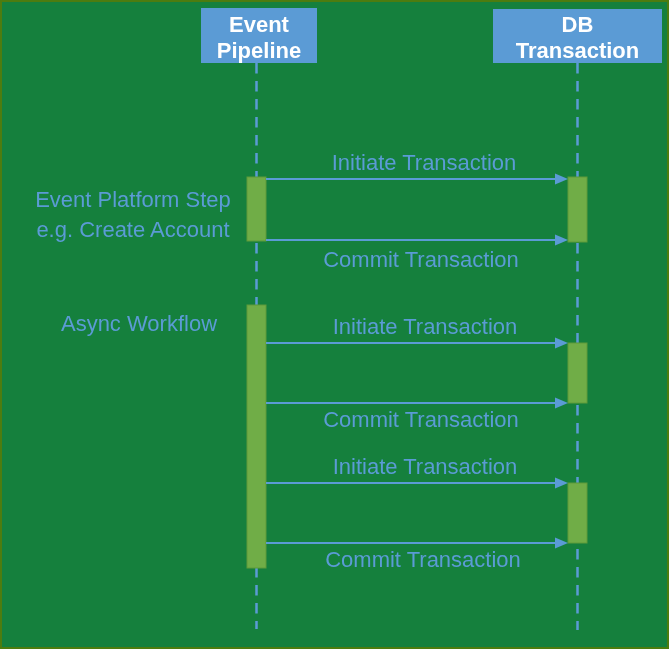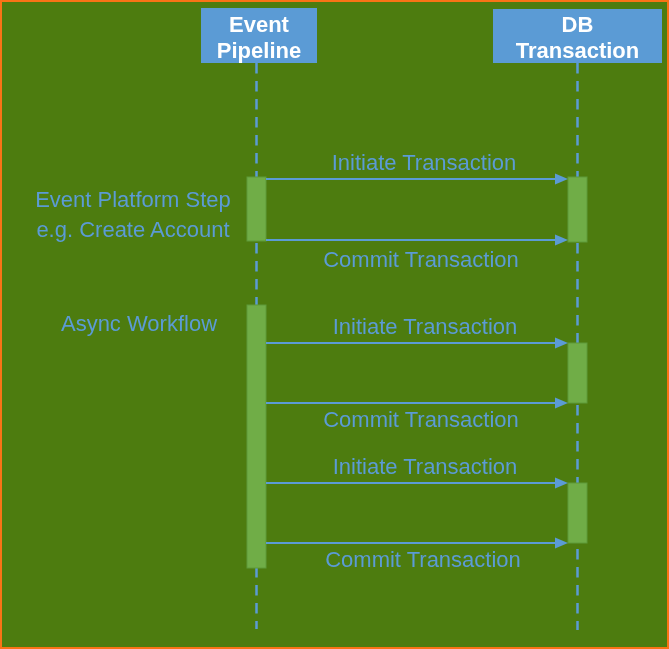--- a/index.html
+++ b/index.html
@@ -1,22 +1,22 @@
 <!DOCTYPE html>
 <html><head>
 <meta charset="utf-8">
 <style>
   html, body { margin: 0; padding: 0; background: #ffffff; }
   body { font-family: "Liberation Sans", sans-serif; }
   .frame {
     width: 669px;
     height: 649px;
     box-sizing: border-box;
-    border: 2px solid #f97316;
-    background: #4d7c0f;
+    border: 2px solid #4d7c0f;
+    background: #15803d;
     position: relative;
     overflow: hidden;
   }
   svg { display: block; }
   .actor-box { fill: #5B9BD5; }
   .actor-label {
     font-size: 22px;
     font-weight: bold;
     fill: #ffffff;
     text-anchor: middle;

